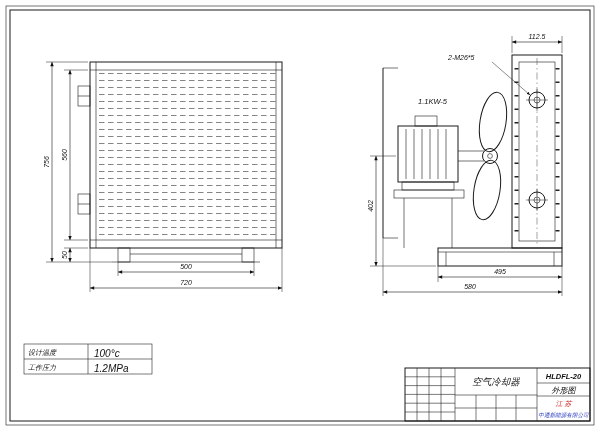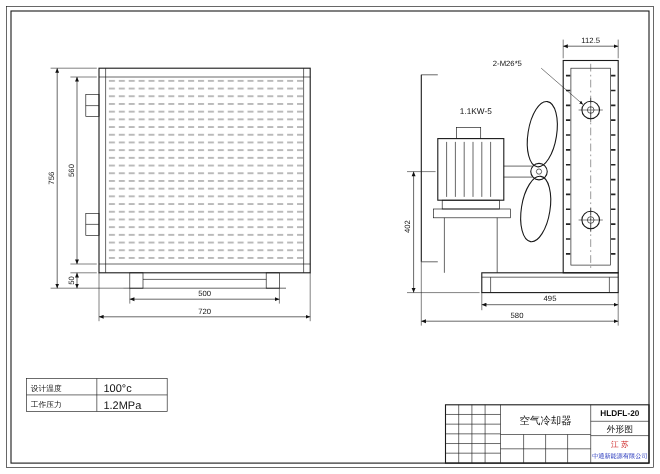--- a/index.html
+++ b/index.html
@@ -1,16 +1,16 @@
 <!DOCTYPE html>
 <html><head>
 <meta charset="utf-8">
 <style>
   html,body{margin:0;padding:0;background:#ffffff;}
-  .sheet{width:600px;height:431px;position:relative;background:#fff;}
+  .sheet{width:600px;height:431px;position:relative;background:#fff;font-style:italic;}
   svg{display:block;}
   text{font-family:"Liberation Sans", sans-serif;fill:#111;}
   .ln{stroke:#1a1a1a;stroke-width:1;fill:none;}
   .thin{stroke:#1a1a1a;stroke-width:0.6;fill:none;}
   .dim{stroke:#1a1a1a;stroke-width:0.6;fill:none;}
   .ext{stroke:#1a1a1a;stroke-width:0.5;fill:none;}
   .grid{stroke:#222;stroke-width:0.6;fill:none;}
   .dimtext{font-size:7px;}
   .center{stroke:#444;stroke-width:0.5;stroke-dasharray:7 3 1.5 3;fill:none;}
 </style>

